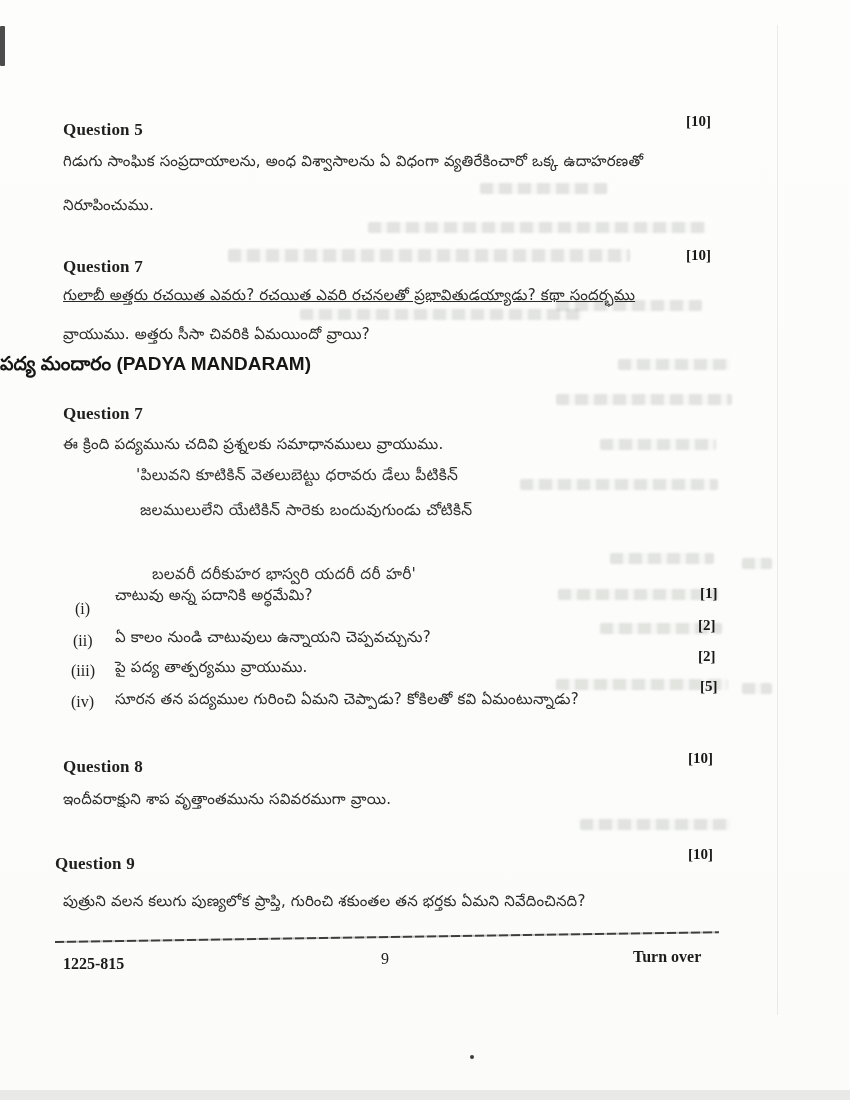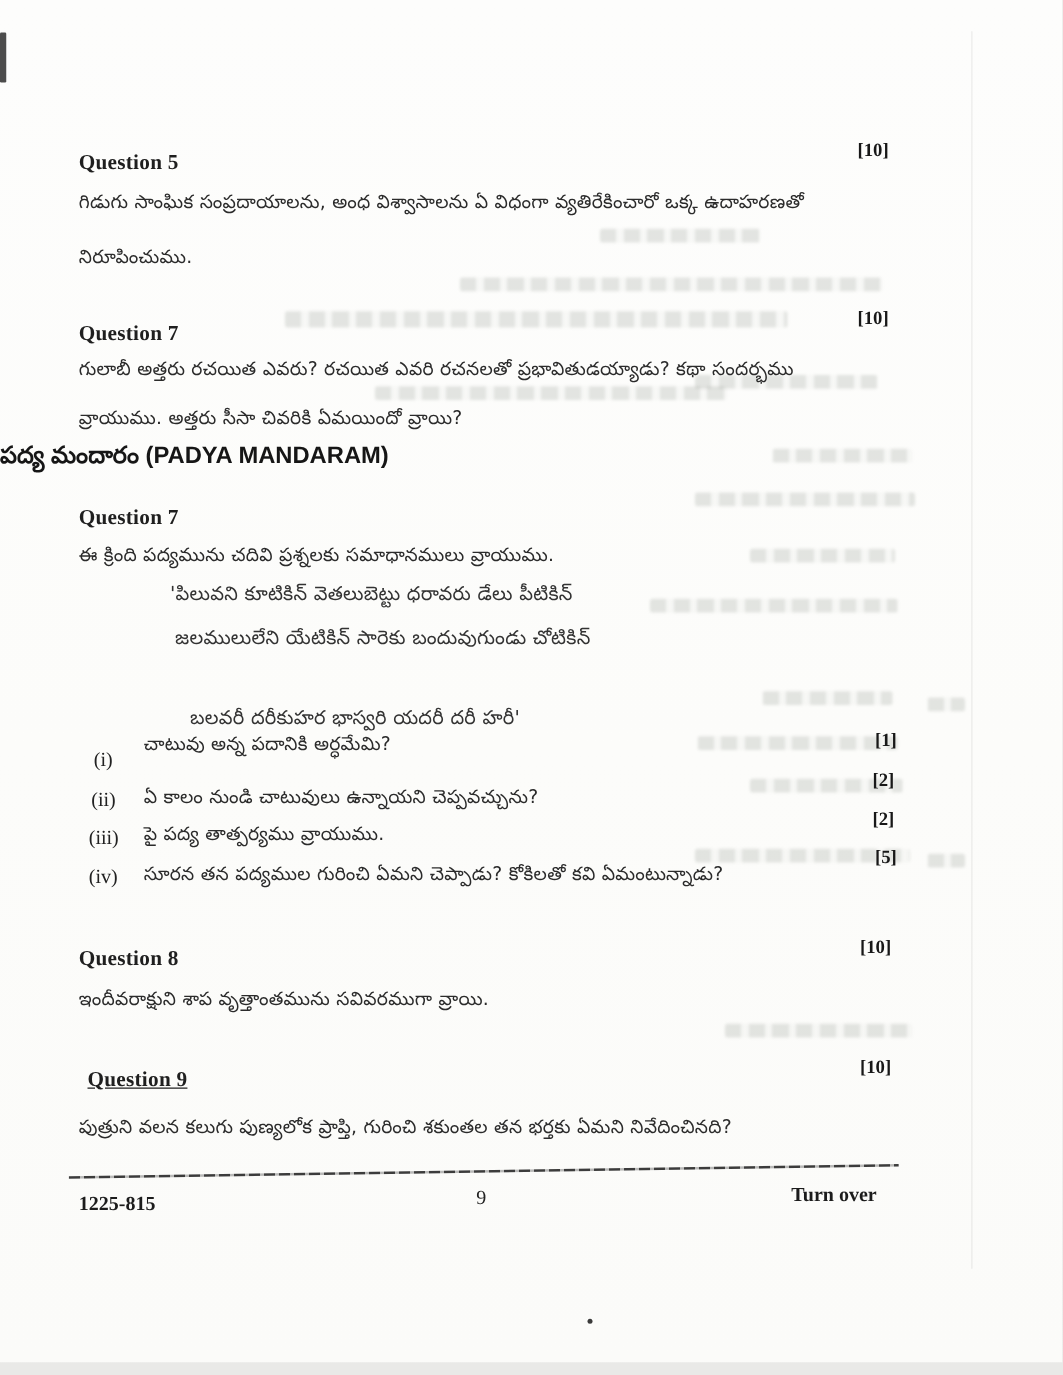--- a/index.html
+++ b/index.html
@@ -78,21 +78,21 @@
   <div class="ghost" style="left:580px;top:819px;width:150px;"></div>
 
   <div class="abs qlabel" style="left:63px;top:120px;"></div>
   <div class="abs qlabel" style="left:63px;top:120px;">Question 5</div>
   <div class="abs marks" style="left:686px;top:113px;">[10]</div>
   <div class="abs telugu" style="left:63px;top:152px;">గిడుగు సాంఘిక సంప్రదాయాలను, అంధ విశ్వాసాలను ఏ విధంగా వ్యతిరేకించారో ఒక్క ఉదాహరణతో</div>
   <div class="abs telugu" style="left:63px;top:196px;">నిరూపించుము.</div>
 
   <div class="abs qlabel" style="left:63px;top:257px;">Question 7</div>
   <div class="abs marks" style="left:686px;top:247px;">[10]</div>
-  <div class="abs telugu" style="left:63px;top:286px;">గులాబీ అత్తరు రచయిత ఎవరు? రచయిత ఎవరి రచనలతో ప్రభావితుడయ్యాడు? కథా సందర్భము</div>
+  <div class="abs telugu" style="left:63px;top:286px;text-decoration:underline;">గులాబీ అత్తరు రచయిత ఎవరు? రచయిత ఎవరి రచనలతో ప్రభావితుడయ్యాడు? కథా సందర్భము</div>
   <div class="abs telugu" style="left:63px;top:325px;">వ్రాయుము. అత్తరు సీసా చివరికి ఏమయిందో వ్రాయి?</div>
 
   <div class="abs heading" style="top:353px;">పద్య మందారం (PADYA MANDARAM)</div>
 
   <div class="abs qlabel" style="left:63px;top:404px;">Question 7</div>
   <div class="abs telugu" style="left:63px;top:435px;">ఈ క్రింది పద్యమును చదివి ప్రశ్నలకు సమాధానములు వ్రాయుము.</div>
 
   <div class="abs telugu verse" style="left:136px;top:466px;">'పిలువని కూటికిన్ వెతలుబెట్టు ధరావరు డేలు పీటికిన్</div>
   <div class="abs telugu verse" style="left:140px;top:501px;">జలములులేని యేటికిన్ సారెకు బందువుగుండు చోటికిన్</div>
   <div class="abs telugu verse" style="left:152px;top:565px;">బలవరీ దరీకుహర భాస్వరి యదరీ దరీ హరీ'</div>
@@ -110,21 +110,21 @@
   <div class="abs marks" style="left:698px;top:648px;">[2]</div>
 
   <div class="abs subnum" style="left:71px;top:693px;">(iv)</div>
   <div class="abs telugu" style="left:115px;top:690px;">సూరన తన పద్యముల గురించి ఏమని చెప్పాడు? కోకిలతో కవి ఏమంటున్నాడు?</div>
   <div class="abs marks" style="left:700px;top:678px;">[5]</div>
 
   <div class="abs qlabel" style="left:63px;top:757px;">Question 8</div>
   <div class="abs marks" style="left:688px;top:750px;">[10]</div>
   <div class="abs telugu" style="left:63px;top:790px;">ఇందీవరాక్షుని శాప వృత్తాంతమును సవివరముగా వ్రాయి.</div>
 
-  <div class="abs qlabel" style="left:70px;top:854px;text-decoration:underline;">Question 9</div>
+  <div class="abs qlabel" style="left:55px;top:854px;">Question 9</div>
   <div class="abs marks" style="left:688px;top:846px;">[10]</div>
   <div class="abs telugu" style="left:63px;top:892px;">పుత్రుని వలన కలుగు పుణ్యలోక ప్రాప్తి, గురించి శకుంతల తన భర్తకు ఏమని నివేదించినది?</div>
 
   <div class="rule"></div>
   <div class="abs footer-bold" style="left:63px;top:955px;">1225-815</div>
   <div class="abs footer-num" style="left:381px;top:950px;">9</div>
   <div class="abs footer-bold" style="left:633px;top:948px;">Turn over</div>
 
 </div>
 

